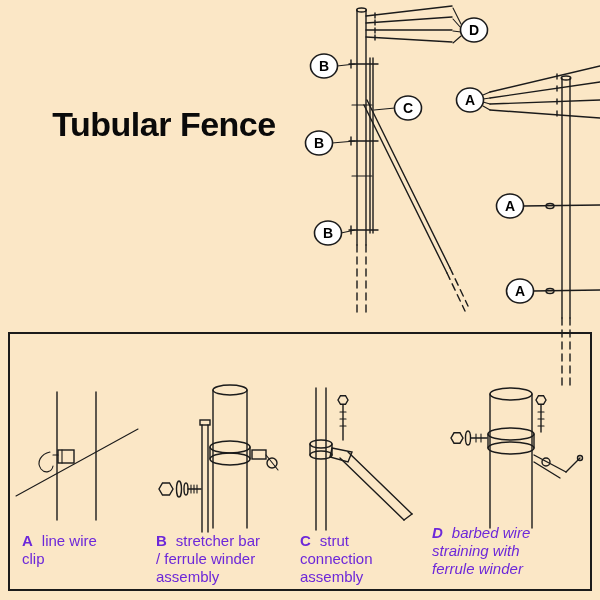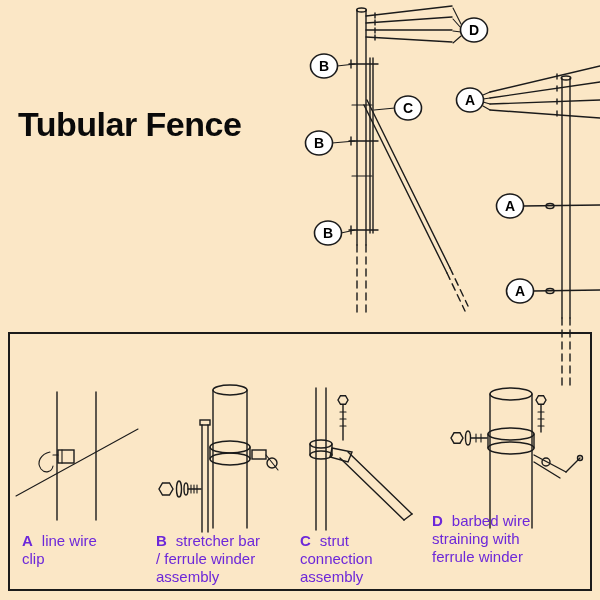--- a/index.html
+++ b/index.html
@@ -7,42 +7,42 @@
   body {
     position:relative;
     width:600px; height:600px;
     background:#fbe7c6;
     font-family:"Liberation Sans", sans-serif;
     overflow:hidden;
     color:#000;
   }
   .title {
     position:absolute; left:18px; top:100px; width:292px;
-    font-size:34px; font-weight:700;
+    text-align:center; font-size:34px; font-weight:700;
     line-height:49px; letter-spacing:-0.5px; color:#0a0a0a;
   }
   svg.art { position:absolute; left:0; top:0; display:block; }
   svg.art line, svg.art path, svg.art ellipse, svg.art rect,
   svg.art polygon, svg.art polyline, svg.art circle {
     stroke:#1b1b1b; fill:none; stroke-width:1.4; stroke-linecap:round;
   }
   svg.art .thin { stroke-width:1.1; }
   svg.art .dash { stroke-dasharray:7 5; }
   svg.art .panel { stroke-width:2; }
   svg.art .co { fill:#ffffff; stroke:#1b1b1b; stroke-width:1.6; }
   svg.art text.cot {
     fill:#000; stroke:none; font-size:14px; font-weight:700;
     text-anchor:middle; font-family:"Liberation Sans", sans-serif;
   }
   .legend-item { position:absolute; font-size:15px; line-height:18px; color:#6d28d9; }
   .lg-letter { font-weight:700; margin-right:9px; }
   #leg-a { left:22px;  top:532px; width:94px;  }
   #leg-b { left:156px; top:532px; width:112px; }
   #leg-c { left:300px; top:532px; width:96px;  }
-  #leg-d { left:432px; top:512px; width:126px; }
+  #leg-d { left:432px; top:524px; width:126px;font-style:italic; }
 </style>
 </head>
 <body>
 
 <div class="title">
   <div>Tubular Fence</div>
 </div>
 
 <svg class="art" width="600" height="600" viewBox="0 0 600 600">
 

